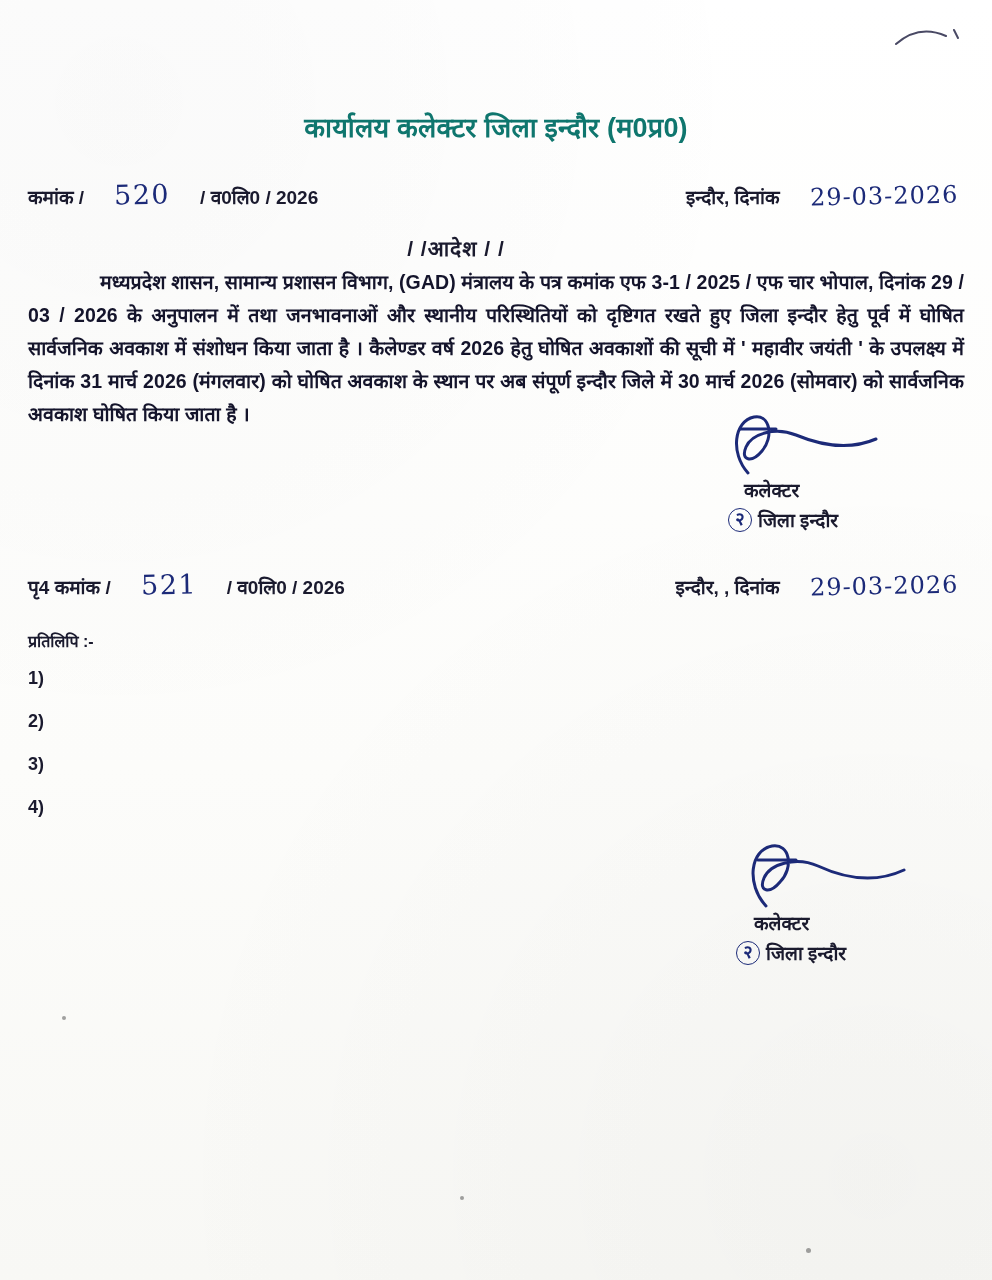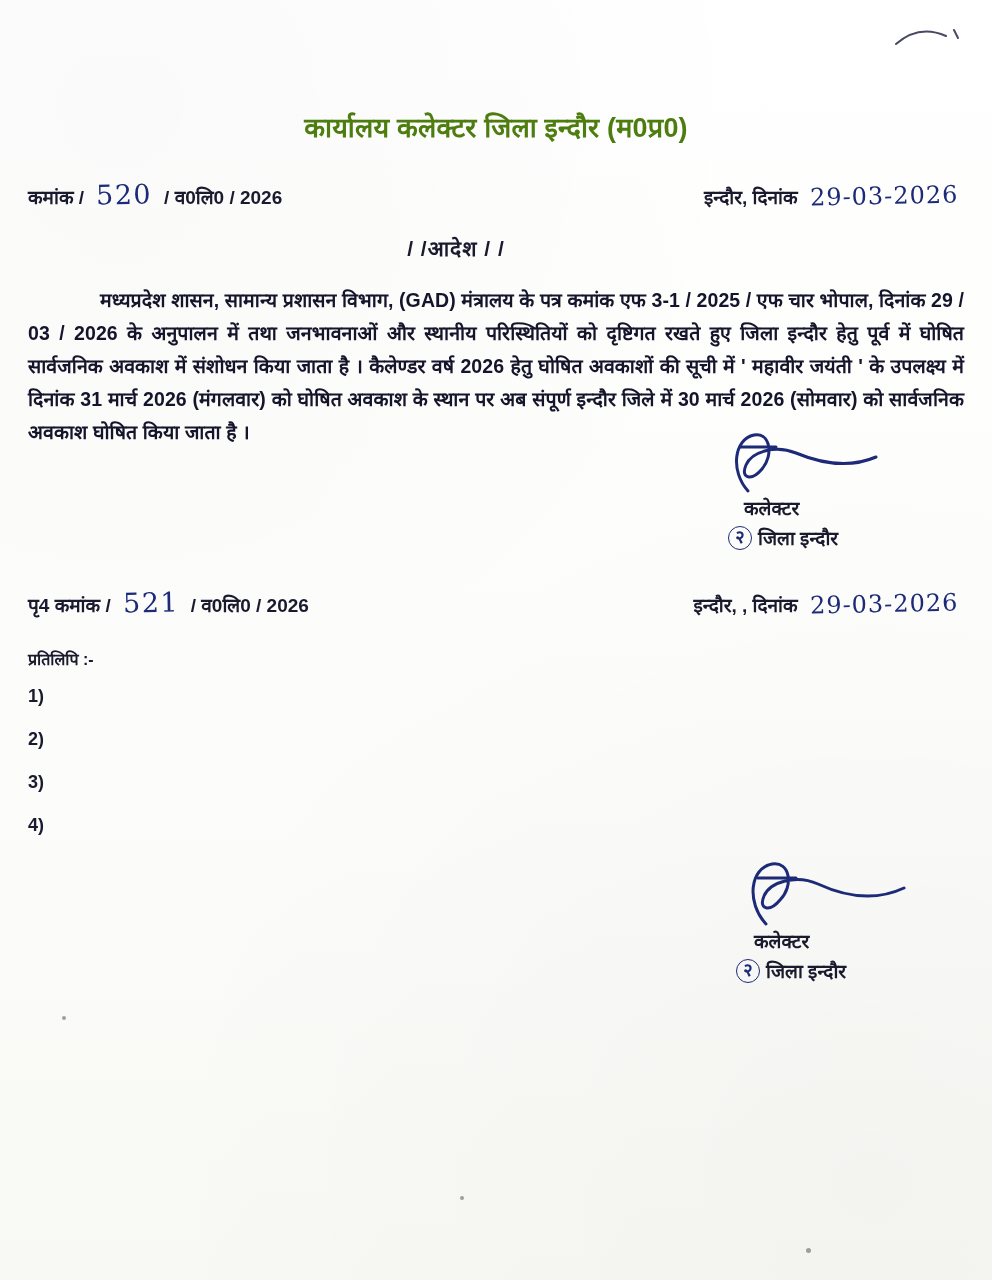--- a/index.html
+++ b/index.html
@@ -36,35 +36,35 @@
     padding: 0 28px;
   }
 
   
   .title {
     text-align: center;
     font-size: 27px;
     font-weight: 700;
     letter-spacing: 0.2px;
     margin-top: 108px;
-    color: #4d7c0f;
+    color: #0f766e;
   }
 
   .ref-row {
     display: flex;
     justify-content: space-between;
     align-items: baseline;
     margin-top: 34px;
     font-size: 19px;
     font-weight: 700;
   }
   .ref-left, .ref-right {
     display: flex;
     align-items: baseline;
-    gap: 6px;
+    gap: 24px;
     white-space: nowrap;
   }
   .handwritten {
     font-family: "DejaVu Serif", serif;
     font-size: 27px;
     font-weight: 400;
     color: #1c2a78;
     letter-spacing: 1.5px;
     transform: rotate(-1.2deg);
     display: inline-block;
@@ -83,21 +83,21 @@
     margin-left: -80px;
     letter-spacing: 1px;
   }
 
   
   .para {
     font-size: 19.5px;
     line-height: 33px;
     text-align: justify;
     text-justify: inter-word;
-    margin-top: 22px;
+    margin-top: 4px;
     font-weight: 600;
     color: #14142b;
     letter-spacing: 0.1px;
   }
   .para.first { text-indent: 72px; }
   .para.second { text-indent: 72px; margin-top: 26px; }
 
   
   .sign-block {
     position: relative;

